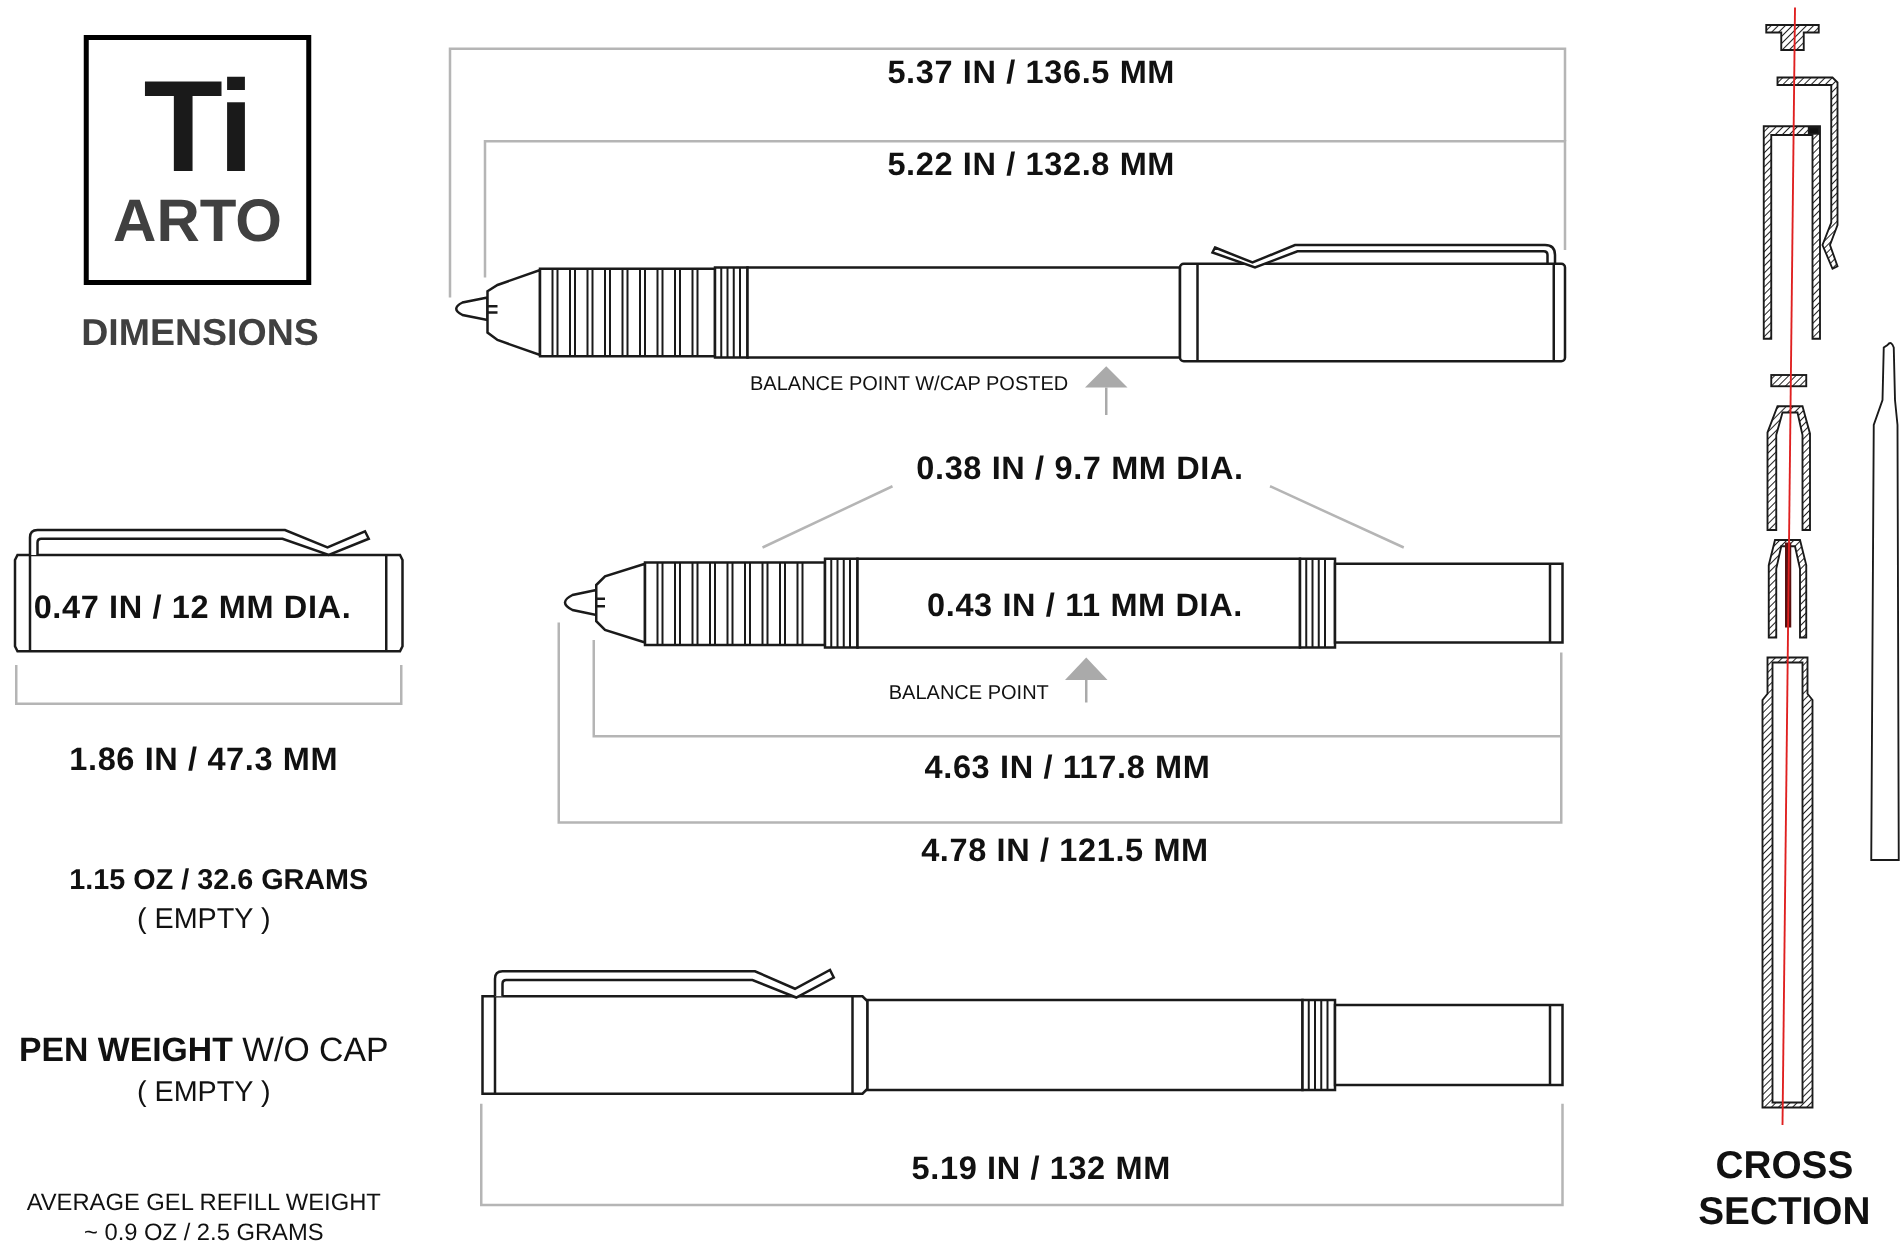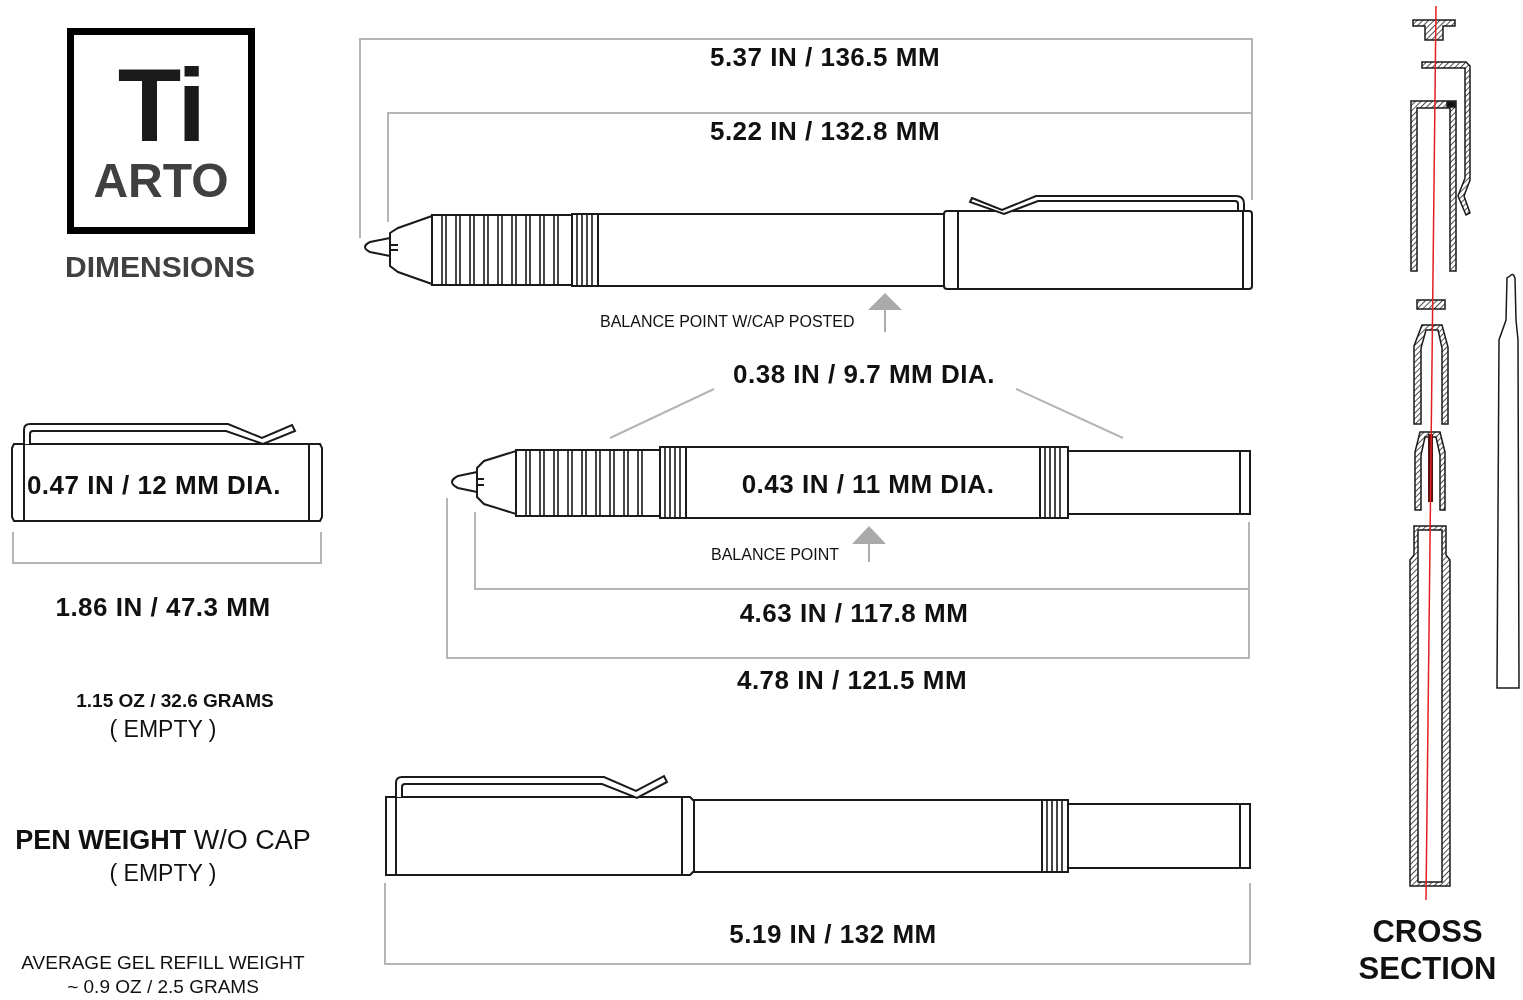--- a/index.html
+++ b/index.html
@@ -1,27 +1,27 @@
 <!DOCTYPE html>
 <html><head>
 <meta charset="utf-8">
 <style>
   html, body { margin: 0; padding: 0; background: #ffffff; }
   body { width: 1523px; height: 1000px; position: relative; overflow: hidden;
          font-family: "Liberation Sans", "DejaVu Sans", sans-serif; color: #111; }
   .abs { position: absolute; }
-  .logo-box { left: 67px; top: 28px; width: 174px; height: 192px; border: 7px solid #000000; background: #fff; }
+  .logo-box { left: 67px; top: 28px; width: 174px; height: 192px; border: 4px solid #000000; background: #fff; }
   .logo-ti { left: 0; right: 0; top: 18px; text-align: center; font-size: 104px; font-weight: 700; line-height: 1; color: #1a1a1a; letter-spacing: -2px; }
   .logo-arto { left: 0; right: 0; top: 122px; text-align: center; font-size: 48px; font-weight: 700; line-height: 1; color: #404040; }
   .heading { font-weight: 700; font-size: 30px; color: #404040; text-align: center; white-space: nowrap; }
   .dim { font-weight: 700; font-size: 26px; color: #111; text-align: center; white-space: nowrap; letter-spacing: 0.5px; }
   .note { font-size: 16px; color: #111; white-space: nowrap; }
   .weight-title { font-size: 27px; white-space: nowrap; text-align: center; }
   .weight-title b { font-weight: 700; }
-  .weight-val { font-size: 19px; font-weight: 700; white-space: nowrap; text-align: center; padding-left: 24px; }
+  .weight-val { font-size: 23px; font-weight: 700; white-space: nowrap; text-align: center; padding-left: 24px; }
   .weight-empty { font-size: 23px; white-space: nowrap; text-align: center; }
   .refill { font-size: 19px; white-space: nowrap; text-align: center; line-height: 1.25; }
   .cross { font-weight: 700; font-size: 31px; text-align: center; line-height: 1.2; }
   svg { position: absolute; left: 0; top: 0; }
 </style>
 </head>
 <body>
 
 <svg width="1523" height="1000" viewBox="0 0 1523 1000">
   <defs>
@@ -194,21 +194,21 @@
 </svg>
 
 <div class="abs logo-box">
   <div class="abs logo-ti">Ti</div>
   <div class="abs logo-arto">ARTO</div>
 </div>
 <div class="abs heading" style="left:40px; width:240px; top:250px;">DIMENSIONS</div>
 
 <div class="abs dim" style="left:625px; width:400px; top:42px;">5.37 IN / 136.5 MM</div>
 <div class="abs dim" style="left:625px; width:400px; top:116px;">5.22 IN / 132.8 MM</div>
-<div class="abs note" style="left:600px; top:313px;text-align:right;">BALANCE POINT W/CAP POSTED</div>
+<div class="abs note" style="left:600px; top:299px;text-align:right;">BALANCE POINT W/CAP POSTED</div>
 
 <div class="abs dim" style="left:24px; width:260px; top:470px;">0.47 IN / 12 MM DIA.</div>
 <div class="abs dim" style="left:13px; width:300px; top:576px;margin-top:16px;">1.86 IN / 47.3 MM</div>
 
 <div class="abs dim" style="left:664px; width:400px; top:359px;">0.38 IN / 9.7 MM DIA.</div>
 <div class="abs dim" style="left:666px; width:404px; top:469px;">0.43 IN / 11 MM DIA.</div>
 <div class="abs note" style="left:711px; top:546px;">BALANCE POINT</div>
 <div class="abs dim" style="left:654px; width:400px; top:598px;">4.63 IN / 117.8 MM</div>
 <div class="abs dim" style="left:652px; width:400px; top:665px;">4.78 IN / 121.5 MM</div>
 

